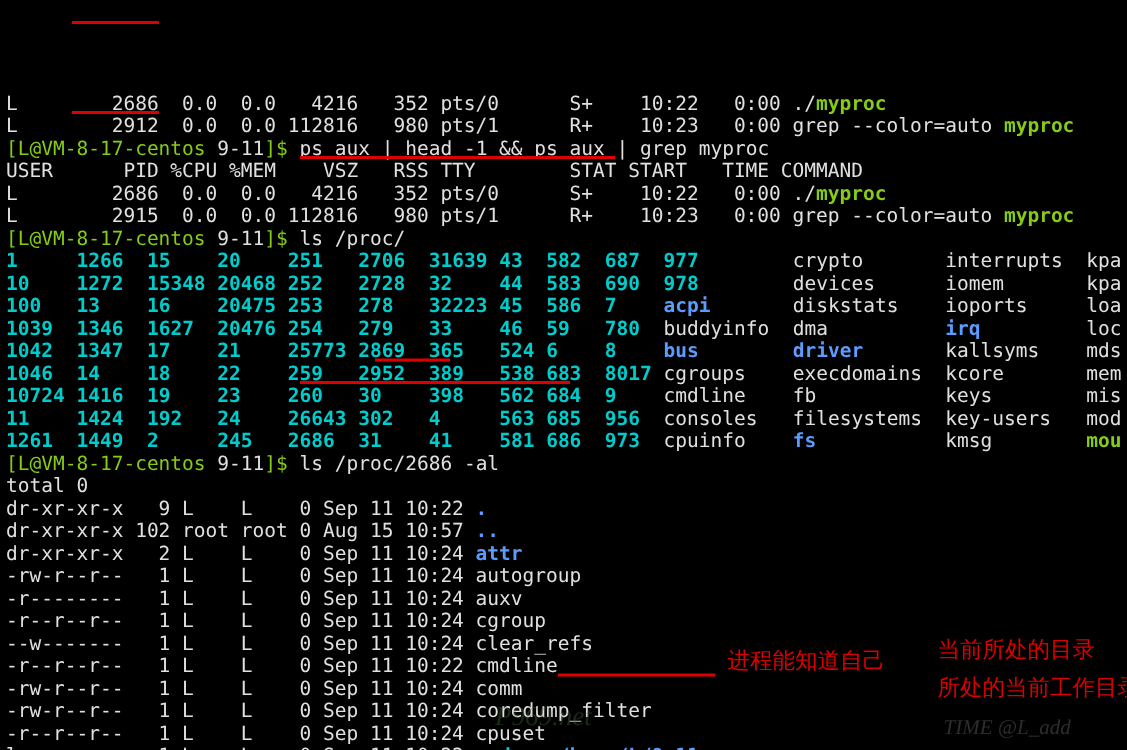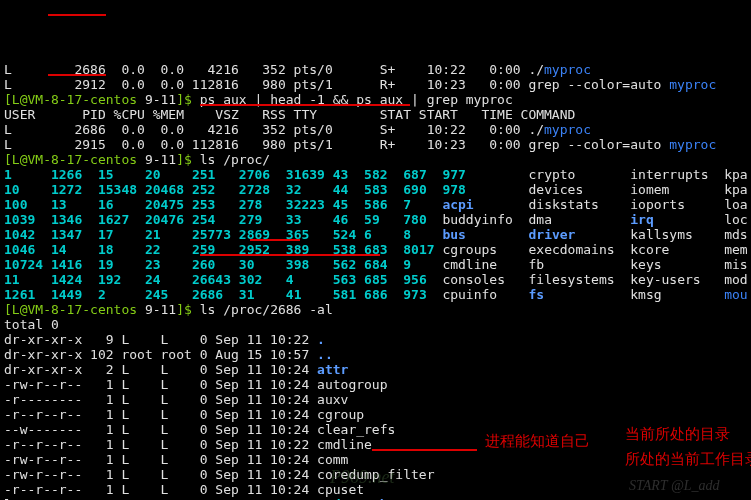--- a/index.html
+++ b/index.html
@@ -1,21 +1,21 @@
 <!DOCTYPE html>
 <html><head>
 <meta charset="utf-8">
 <style>
 *{margin:0;padding:0;box-sizing:border-box}
 body{background:#000;font-family:"Consolas","Monaco",monospace;font-size:13px;line-height:15px;color:#ccc;width:751px;height:500px;overflow:hidden;white-space:pre;position:relative;padding:2px 4px}
 .w{color:#e0e0e0}
 .c{color:#84cc16}
 .cb{color:#00cccc;font-weight:bold}
 .bb{color:#5c9cff;font-weight:bold}
-.rb{color:#3b82f6;font-weight:normal}
+.rb{color:#84cc16;font-weight:bold}
 .line{height:15px}
 .ul{position:absolute;height:2px;background:#d00}
 .ann{position:absolute;color:#d00;font-family:"SimSun","STSong",serif;font-size:15px}
 .wm{position:absolute;color:rgba(100,100,100,.25);font-family:Liberation Serif, serif;font-size:18px;font-style:italic}
 </style>
 </head>
 <body>
 
 
 
@@ -25,16 +25,16 @@
 <div class="ul" style="left:48px;top:74px;width:58px"></div>
 <div class="ul" style="left:200px;top:104px;width:210px"></div>
 <div class="ul" style="left:250px;top:239px;width:50px"></div>
 <div class="ul" style="left:200px;top:254px;width:180px"></div>
 <div class="ul" style="left:372px;top:449px;width:105px"></div>
 
 <div class="ann" style="left:485px;top:434px">进程能知道自己</div>
 <div class="ann" style="left:625px;top:427px">当前所处的目录</div>
 <div class="ann" style="left:625px;top:452px">所处的当前工作目录</div>
 
-<div class="wm" style="left:629px;top:478px;font-size:14px;color:rgba(130,130,130,.35)">START @L_add</div>
+<div class="wm" style="left:629px;top:478px;font-size:14px;color:rgba(130,130,130,.35)">TIME @L_add</div>
 <div class="wm" style="left:330px;top:470px;color:rgba(80,120,70,.35)">P969.net</div>
 
 
 
 </body></html>

